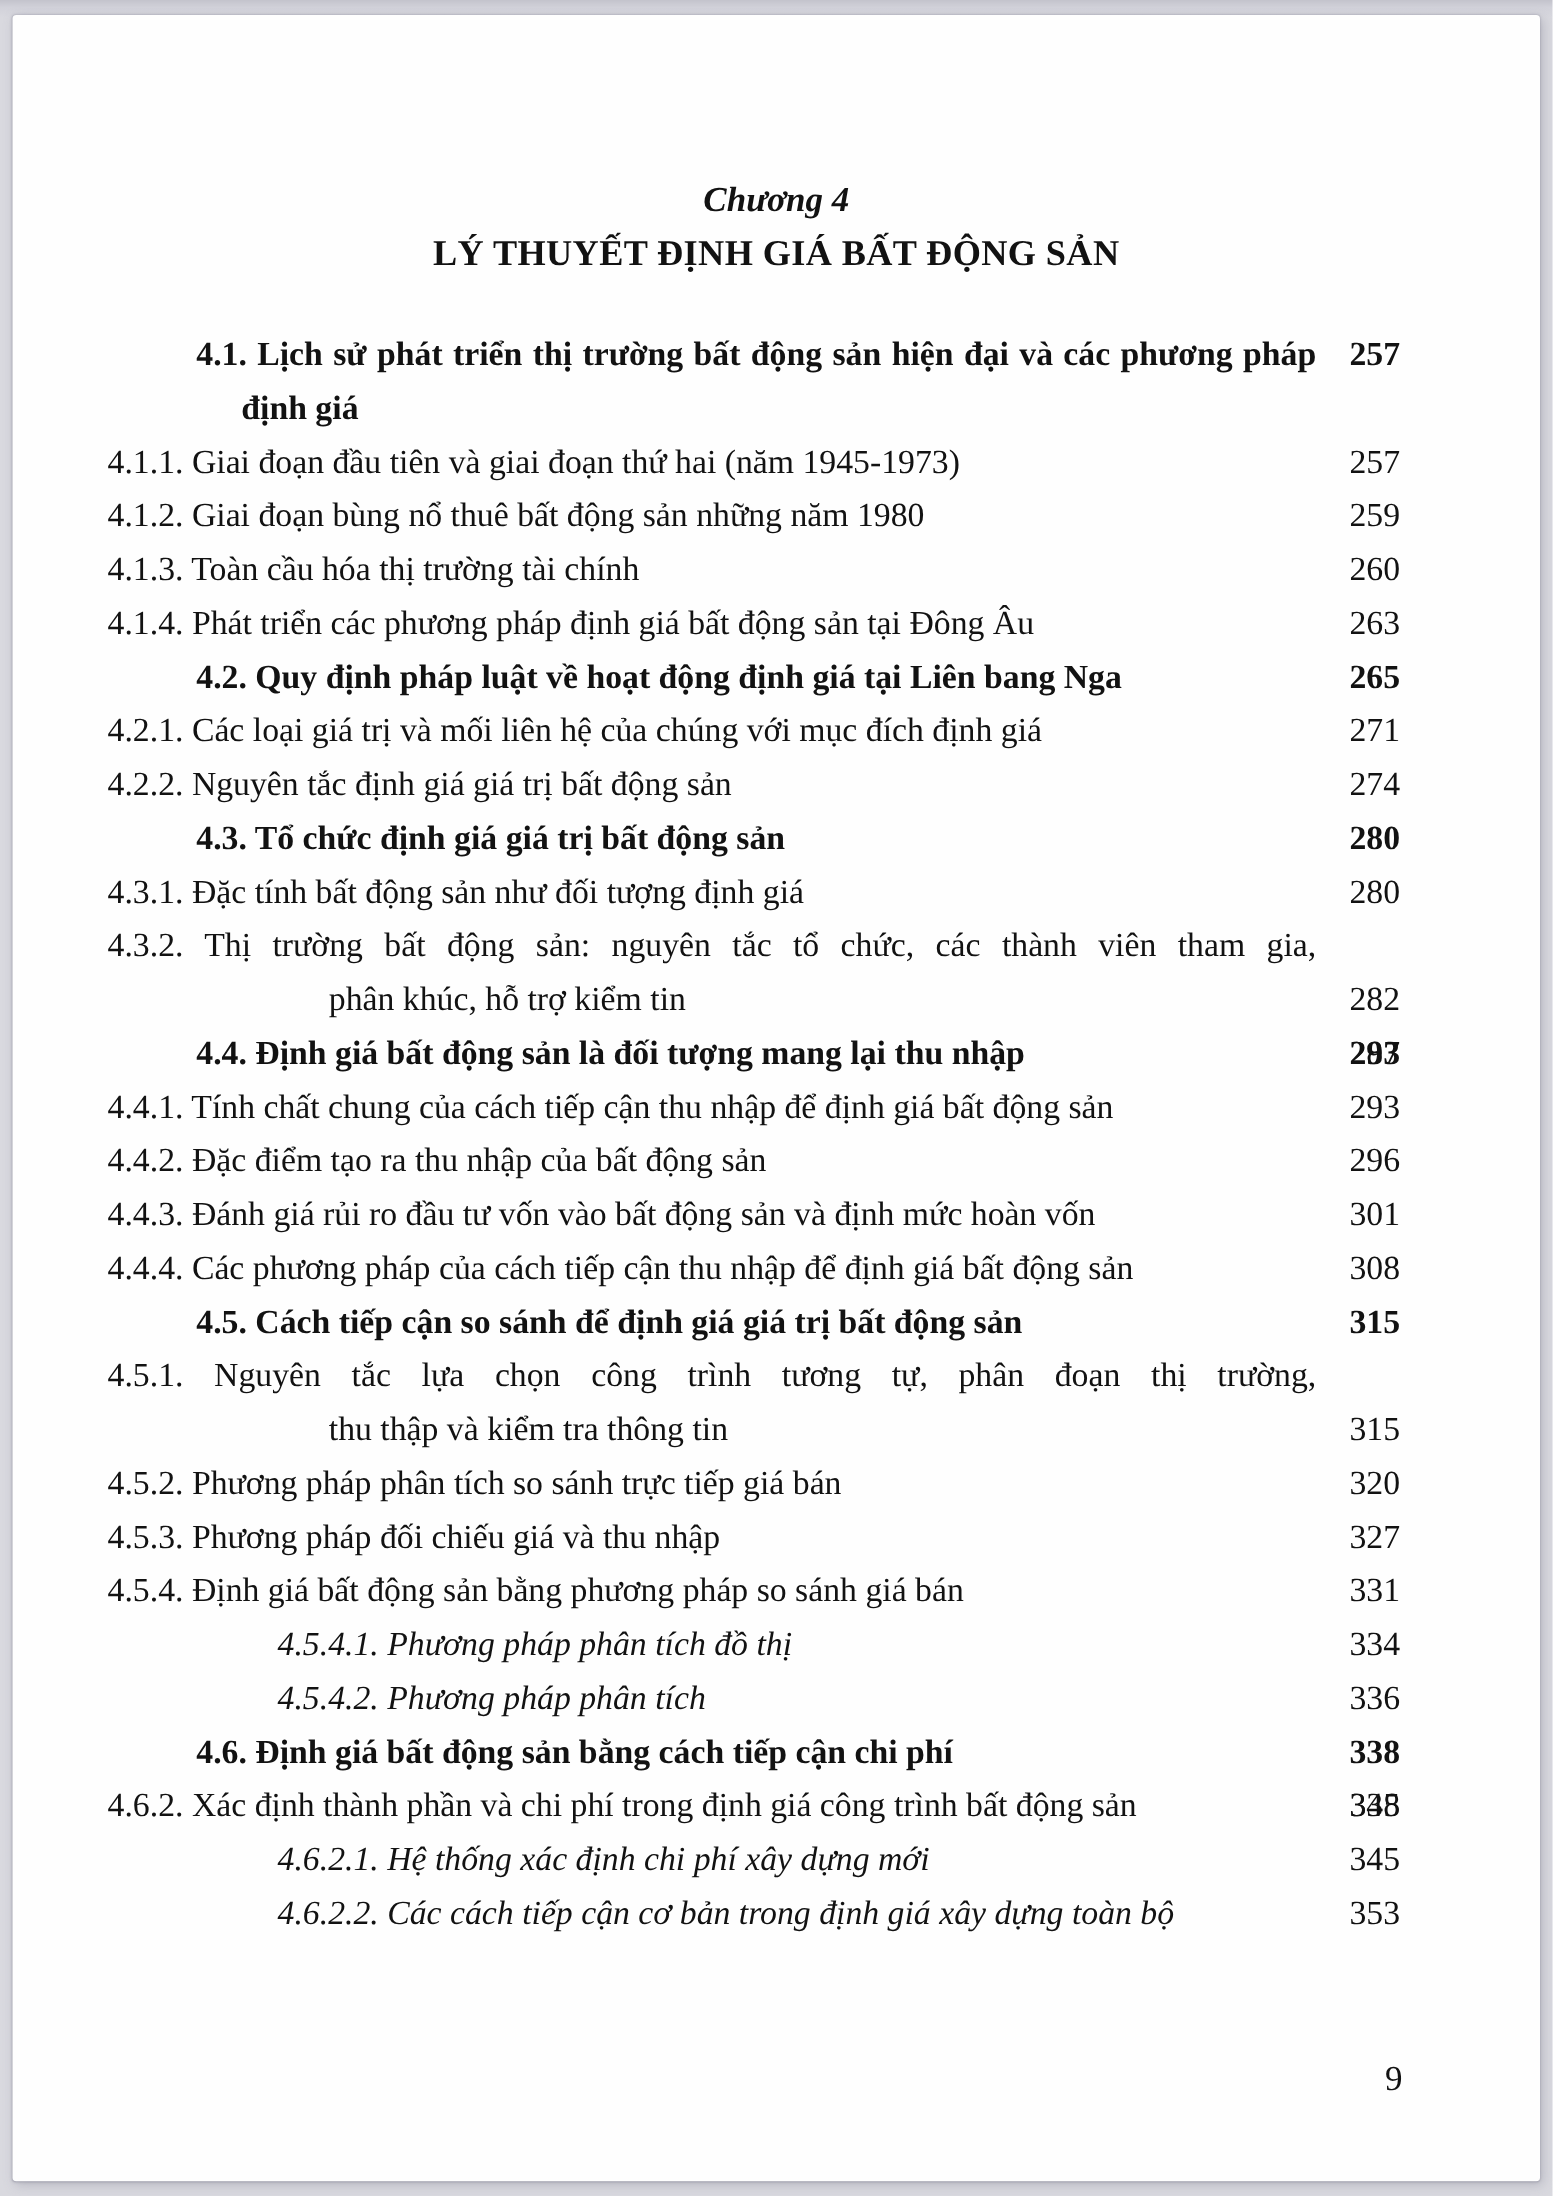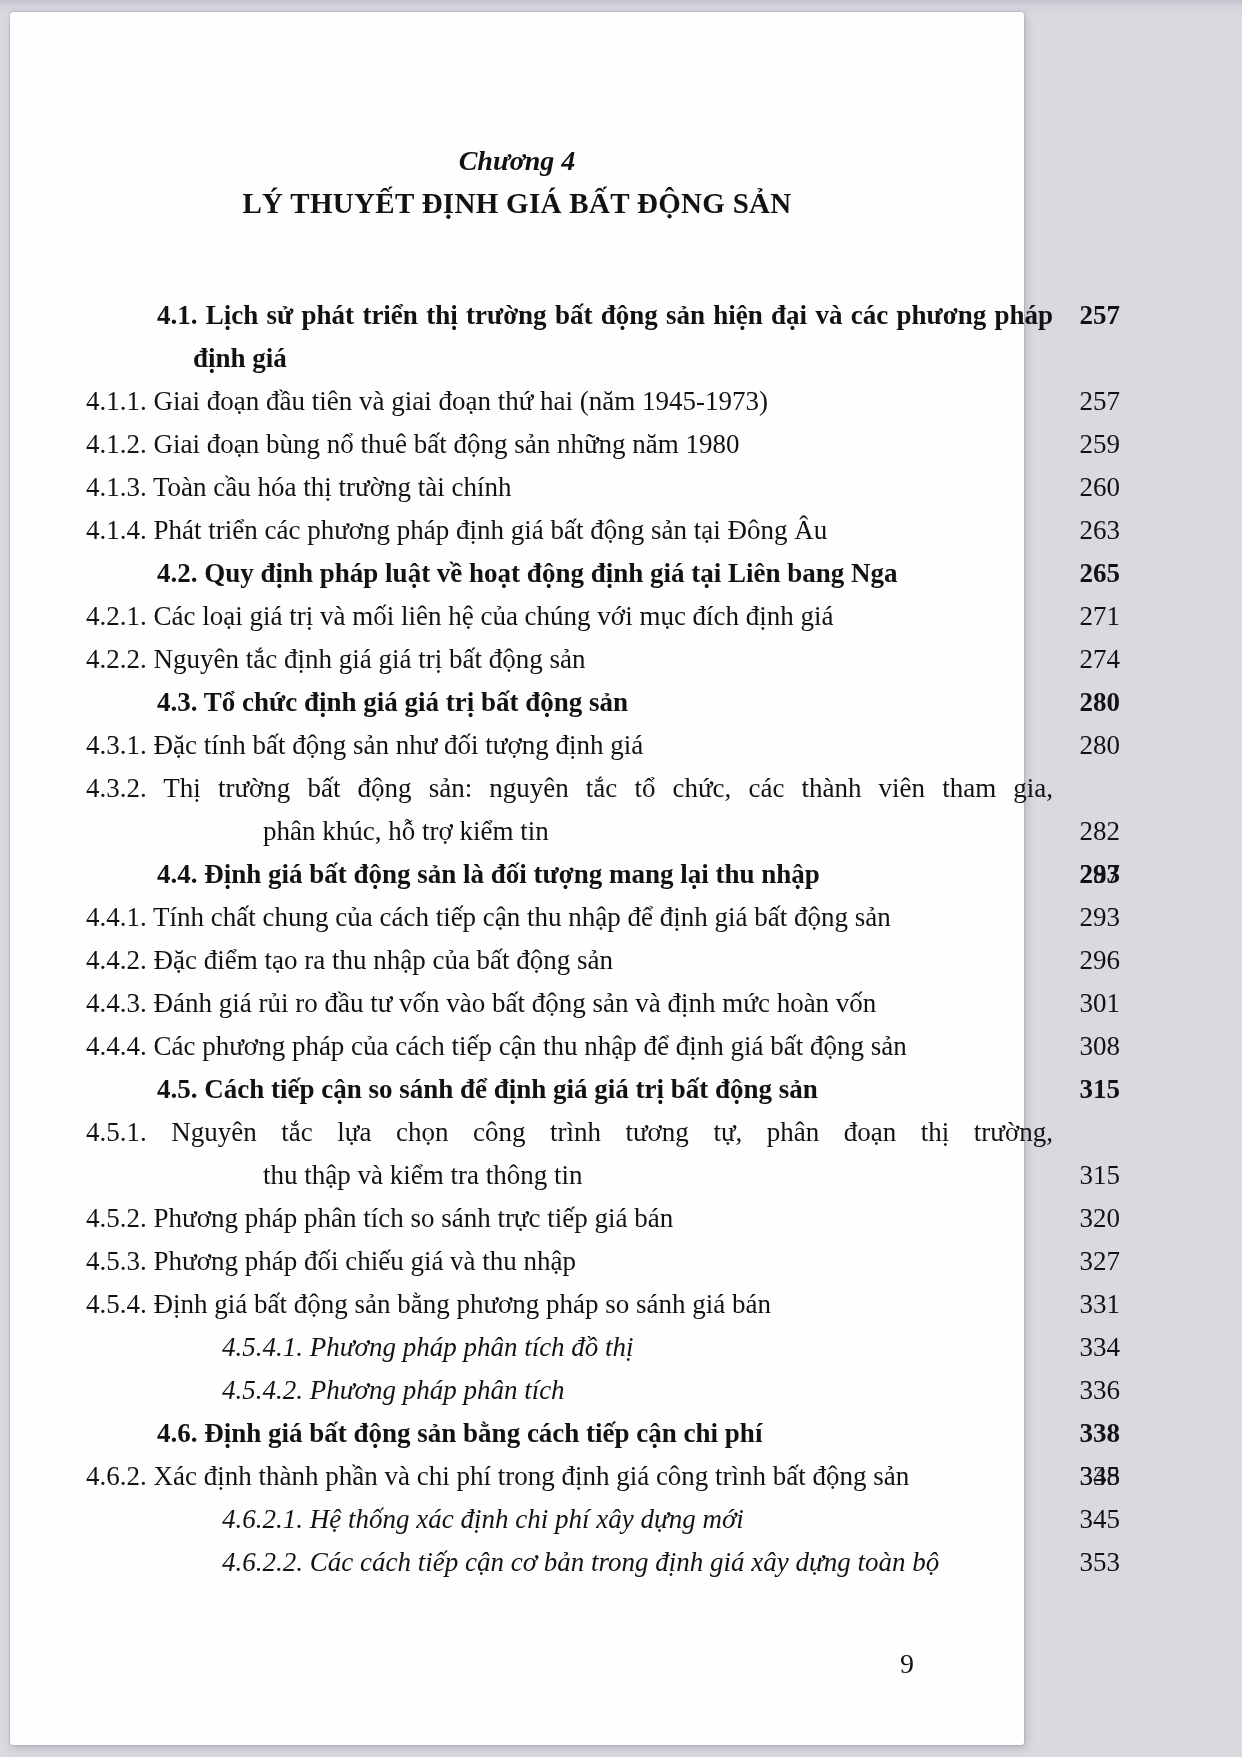--- a/index.html
+++ b/index.html
@@ -7,21 +7,21 @@
     width: 1242px; height: 1757px;
     background: linear-gradient(#c3c3cc 0px, #d2d2da 6px, #d9d9df 14px, #d9d9df 100%);
     overflow: hidden;
     font-family: "Liberation Serif", "DejaVu Serif", serif;
     color: #121212;
     position: relative;
   }
   .doc-page {
     position: absolute;
     left: 10px; top: 12px;
-    width: 1014px; height: 1733px;
+    width: 1222px; height: 1733px;
     background: #fefefe;
     border-radius: 3px;
     box-shadow: 0 0 2px rgba(110,110,130,.55), 2px 3px 9px rgba(120,120,140,.35);
   }
   .chapter {
     position: absolute;
     top: 130px; left: 0; width: 100%;
     text-align: center;
   }
   .chapter-label {
@@ -34,21 +34,20 @@
     font-size: 29px;
     font-weight: bold;
     line-height: 40px;
     margin-top: 3px;
     letter-spacing: .3px;
   }
   .toc {
     position: absolute;
     top: 250px; left: 0;
     width: 1222px;
-    margin-top: 32px;
   }
   .r {
     position: relative;
     font-size: 27px;
     line-height: 43px;
     white-space: nowrap;
     padding-right: 179px;
     box-sizing: border-box;
   }
   .lvl1 { padding-left: 147px; }

